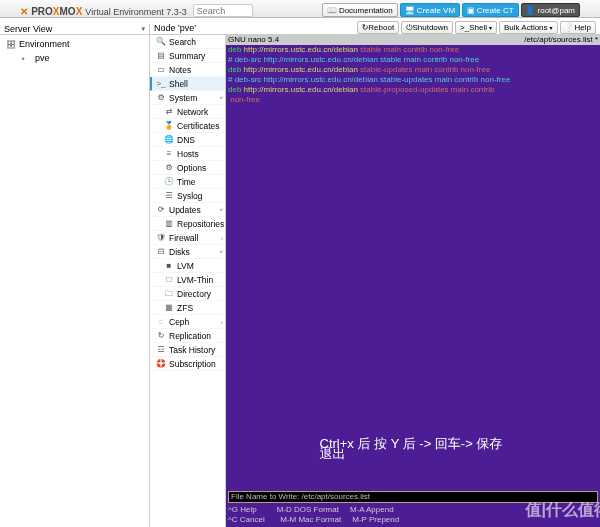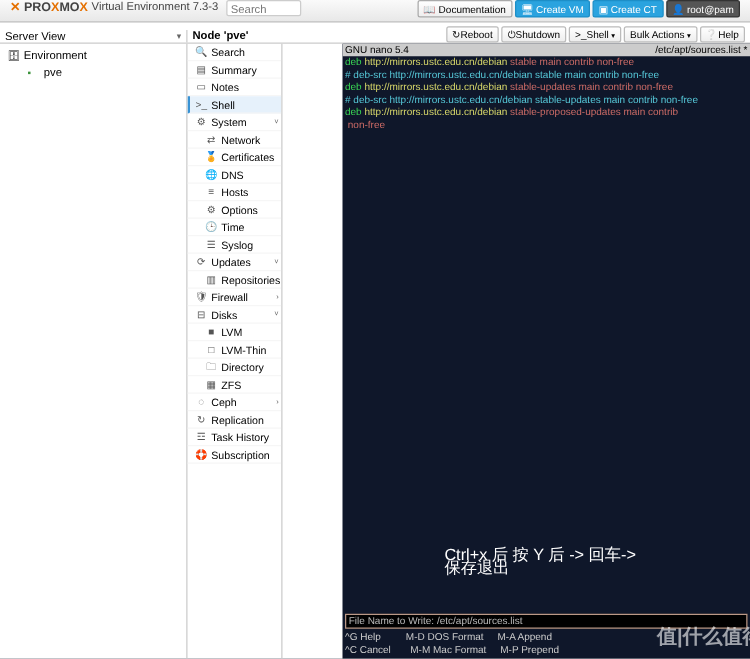--- a/index.html
+++ b/index.html
@@ -1,47 +1,47 @@
 <!DOCTYPE html>
 <html><head>
 <meta charset="utf-8">
 <style>
 * { box-sizing: border-box; margin: 0; padding: 0; font-family: Arial, Helvetica, sans-serif; }
 body { width: 600px; height: 527px; overflow: hidden; background: #fff; font-size: 10px; position: relative; }
-.topbar { height: 18px; background: linear-gradient(#fafafa,#e8e8e8); border-bottom: 1px solid #bbb; display: flex; align-items: flex-start; padding: 0 8px; }
+.topbar { height: 18px; background: linear-gradient(#fafafa,#e8e8e8); border-bottom: 1px solid #bbb; display: flex; align-items: flex-end; padding: 0 20px; }
 .logo { font-size: 10px; font-weight: bold; color: #444; }
 .logo .x { color: #e57000; }
 .ve { font-size: 9px; color: #444; margin-left: 3px; }
 .search-top { margin-left: 6px; height: 13px; width: 60px; font-size: 9px; border: 1px solid #ccc; border-radius: 2px; padding: 0 3px; color: #999; }
 .top-spacer { flex: 1; }
 .topbtn { display: inline-flex; align-items: center; height: 14px; padding: 0 4px; font-size: 8px; border: 1px solid #aaa; border-radius: 2px; background: linear-gradient(#fff,#eee); margin-left: 2px; cursor: pointer; white-space: nowrap; }
 .topbtn.blue { background: #2aa3df; color: #fff; border-color: #1d8ec7; }
 .topbtn.dark { background: #555; color: #fff; border-color: #333; }
 .topbtn .ic { margin-right: 2px; font-size: 8px; }
 .row2 { height: 17px; border-bottom: 1px solid #ccc; display: flex; align-items: flex-end; }
 .serverview { width: 150px; display: flex; align-items: center; padding: 0 4px; border-right: 1px solid #ccc; font-size: 9px; position: relative; }
 .serverview .dd { position: absolute; right: 4px; font-size: 7px; color: #666; }
 .nodebar { flex: 1; display: flex; align-items: center; padding: 0 4px; }
-.nodetitle { font-size: 9px; font-weight: bold; }
+.nodetitle { font-size: 9px; }
 .node-spacer { flex: 1; }
 .nbtn { display: inline-flex; align-items: center; height: 13px; padding: 0 4px; font-size: 8px; border: 1px solid #bbb; border-radius: 2px; background: linear-gradient(#fff,#eee); margin-left: 2px; cursor: pointer; white-space: nowrap; }
 .nbtn .caret { margin-left: 2px; font-size: 6px; }
 .columns { display: flex; height: calc(527px - 18px - 17px); }
 .tree { width: 150px; border-right: 1px solid #ccc; padding: 2px 0; }
 .tree .tn { display: flex; align-items: center; height: 14px; padding-left: 6px; font-size: 9px; cursor: pointer; }
 .tree .tn.child { padding-left: 22px; }
 .tree .ic { width: 10px; margin-right: 3px; font-size: 8px; }
 .sidemenu { width: 76px; border-right: 1px solid #ccc; overflow-y: auto; }
 .sidemenu .mi { display: flex; align-items: center; height: 14px; padding-left: 6px; font-size: 8.5px; cursor: pointer; border-bottom: 1px solid #f6f6f6; white-space: nowrap; overflow: hidden; }
 .sidemenu .mi.sel { background: #e6f1fb; border-left: 2px solid #3892d4; padding-left: 4px; }
 .sidemenu .mi.sub { padding-left: 14px; }
 .sidemenu .mi .ic { width: 10px; margin-right: 3px; font-size: 8px; color: #555; text-align: center; }
 .sidemenu .mi .caret { position: absolute; right: 2px; font-size: 6px; color: #666; }
 .sidemenu .mi { position: relative; }
-.terminal { flex: 1; background: #0f172a; color: #ddd; font-family: "Courier New", monospace; font-size: 8px; line-height: 10px; position: relative; overflow: hidden; margin-left: 48px; }
+.terminal { flex: 1; background: #4c1d95; color: #ddd; font-family: "Courier New", monospace; font-size: 8px; line-height: 10px; position: relative; overflow: hidden; }
 .term-top { background: #ccc; color: #000; display: flex; padding: 0 2px; }
 .term-top .l { flex: 0 0 auto; }
 .term-top .r { margin-left: auto; }
 .termline { white-space: pre; padding: 0 2px; }
 .c-green { color: #39d353; }
 .c-cyan { color: #56c8d8; }
 .c-yellow { color: #d8d86a; }
 .c-red { color: #cc6b66; }
 .overlay-text { position: absolute; left: 50%; transform: translateX(-50%); bottom: 68px; color: #fff; font-family: "PingFang SC","Microsoft YaHei",sans-serif; font-size: 13px; }
 .save-box { position: absolute; left: 2px; right: 2px; bottom: 24px; height: 12px; border: 1px solid #b98; background: #000; color: #bbb; padding: 0 2px; display: flex; align-items: center; }

